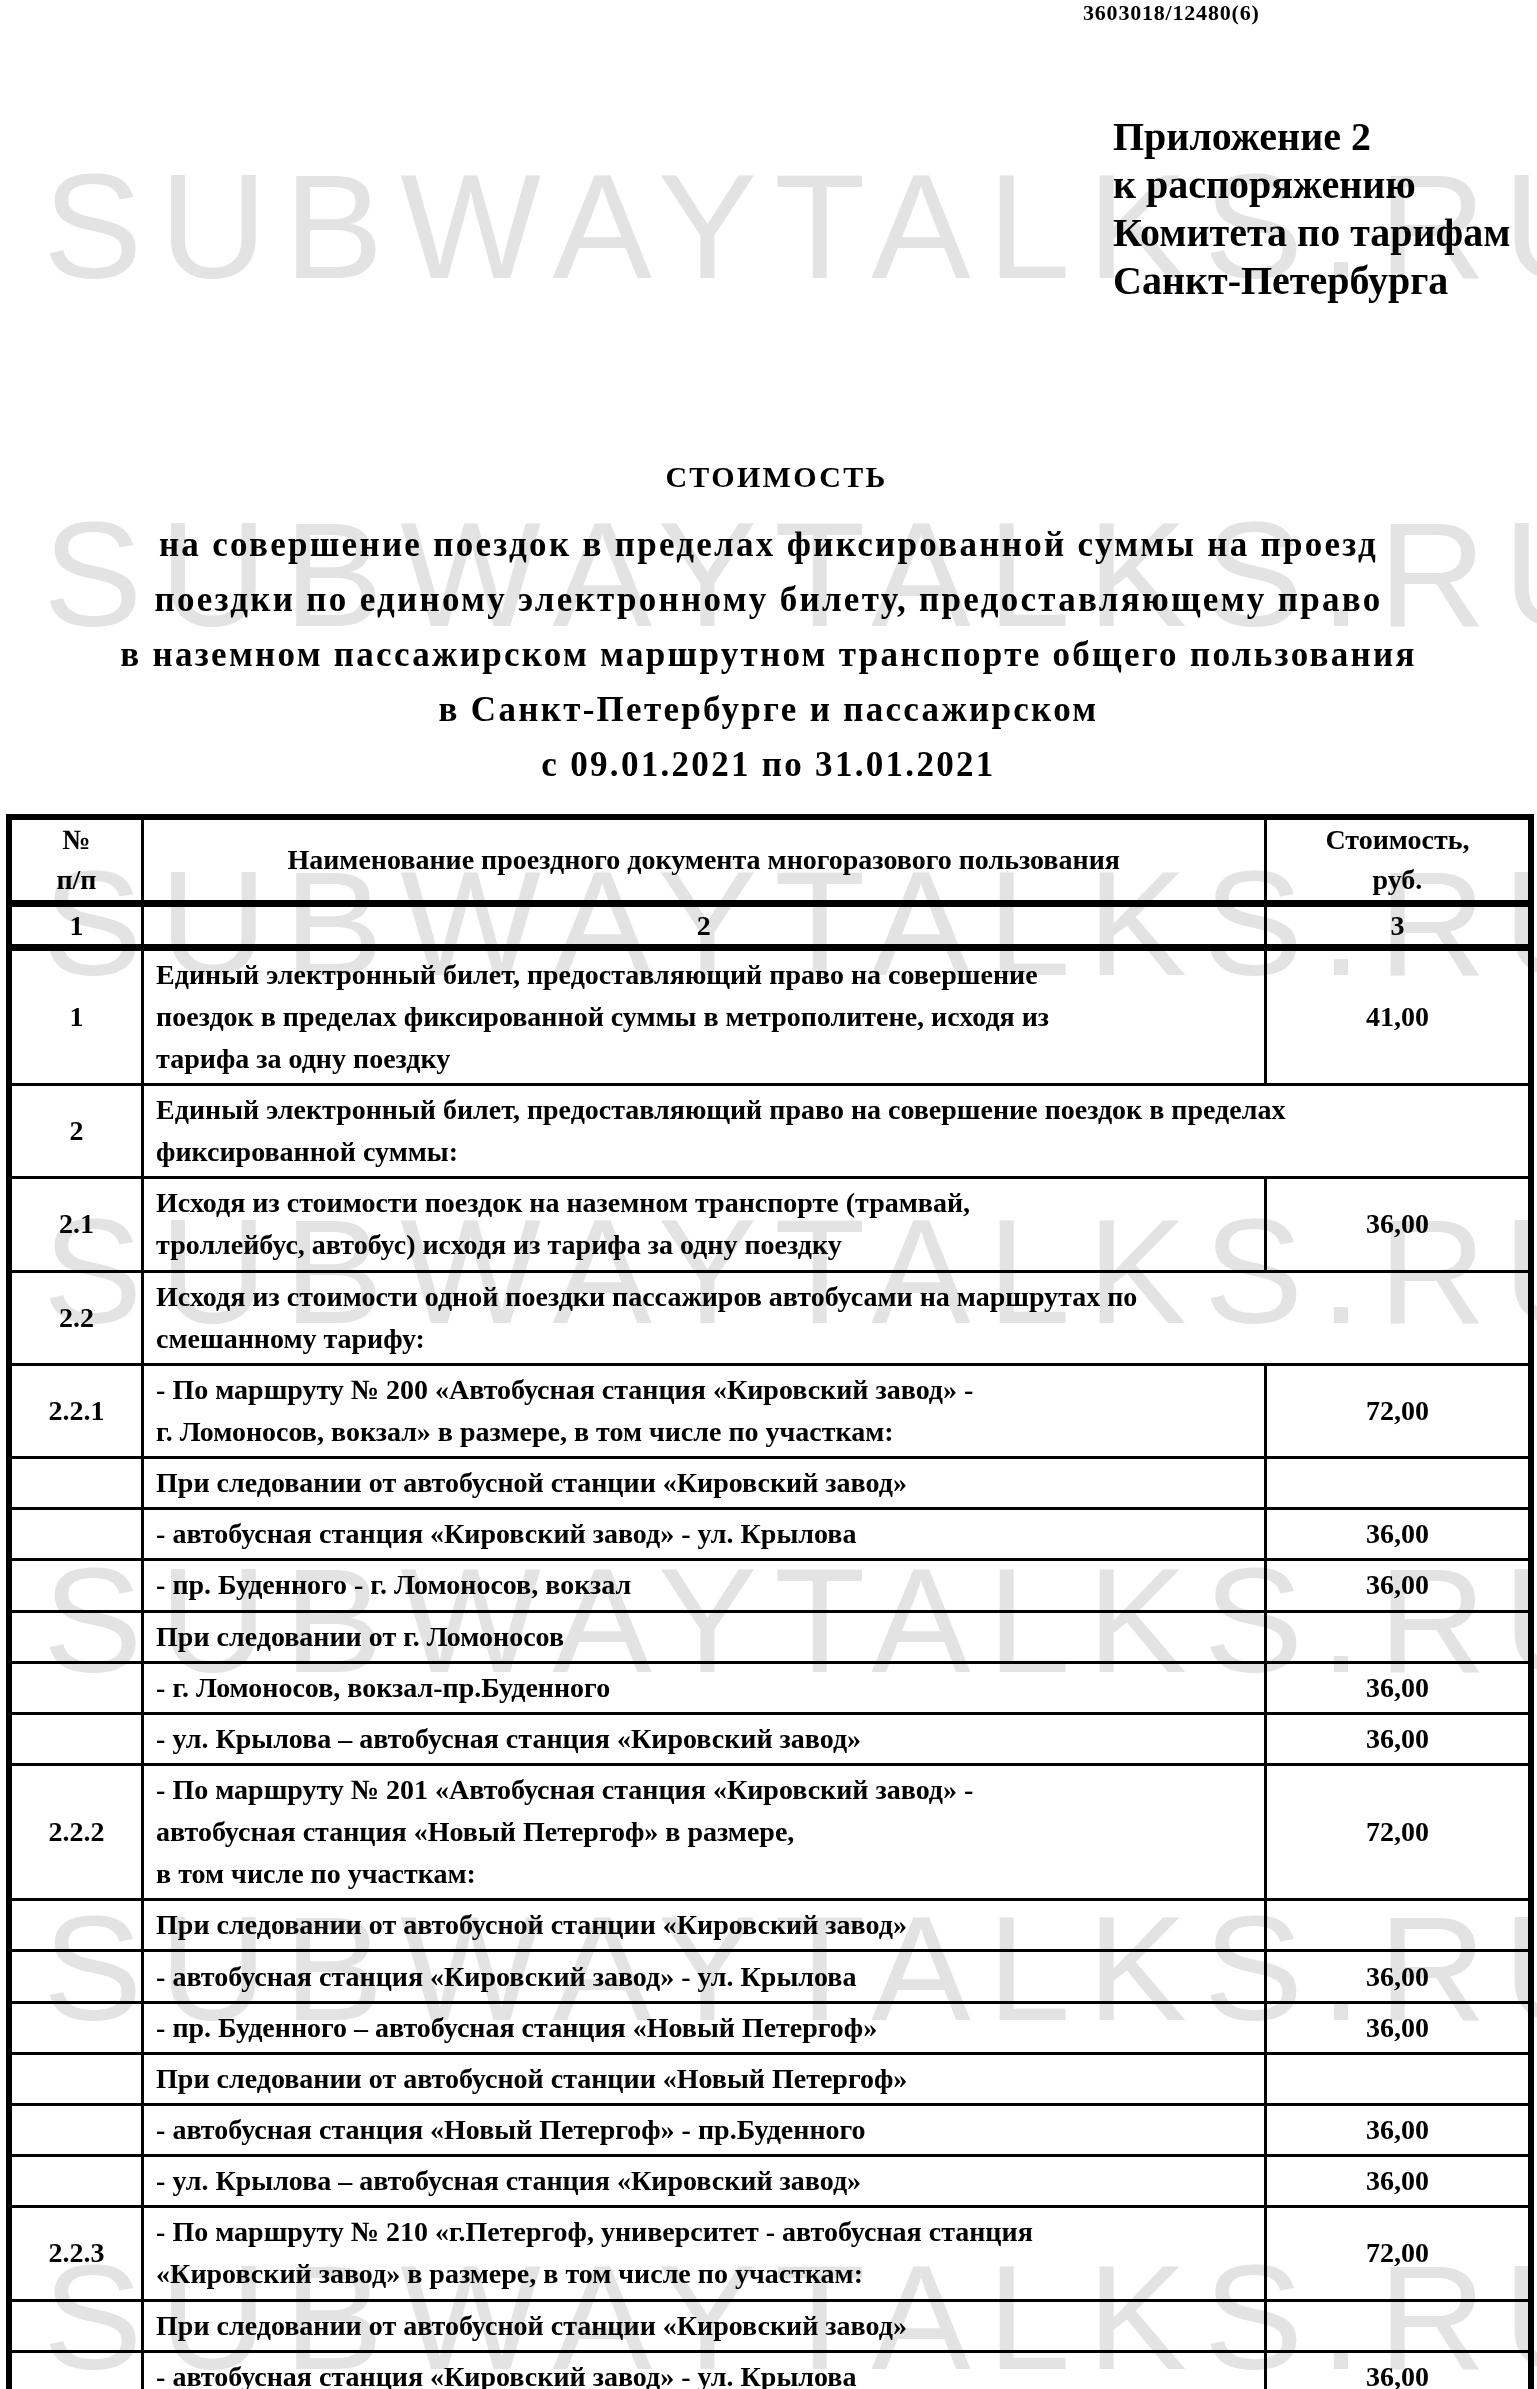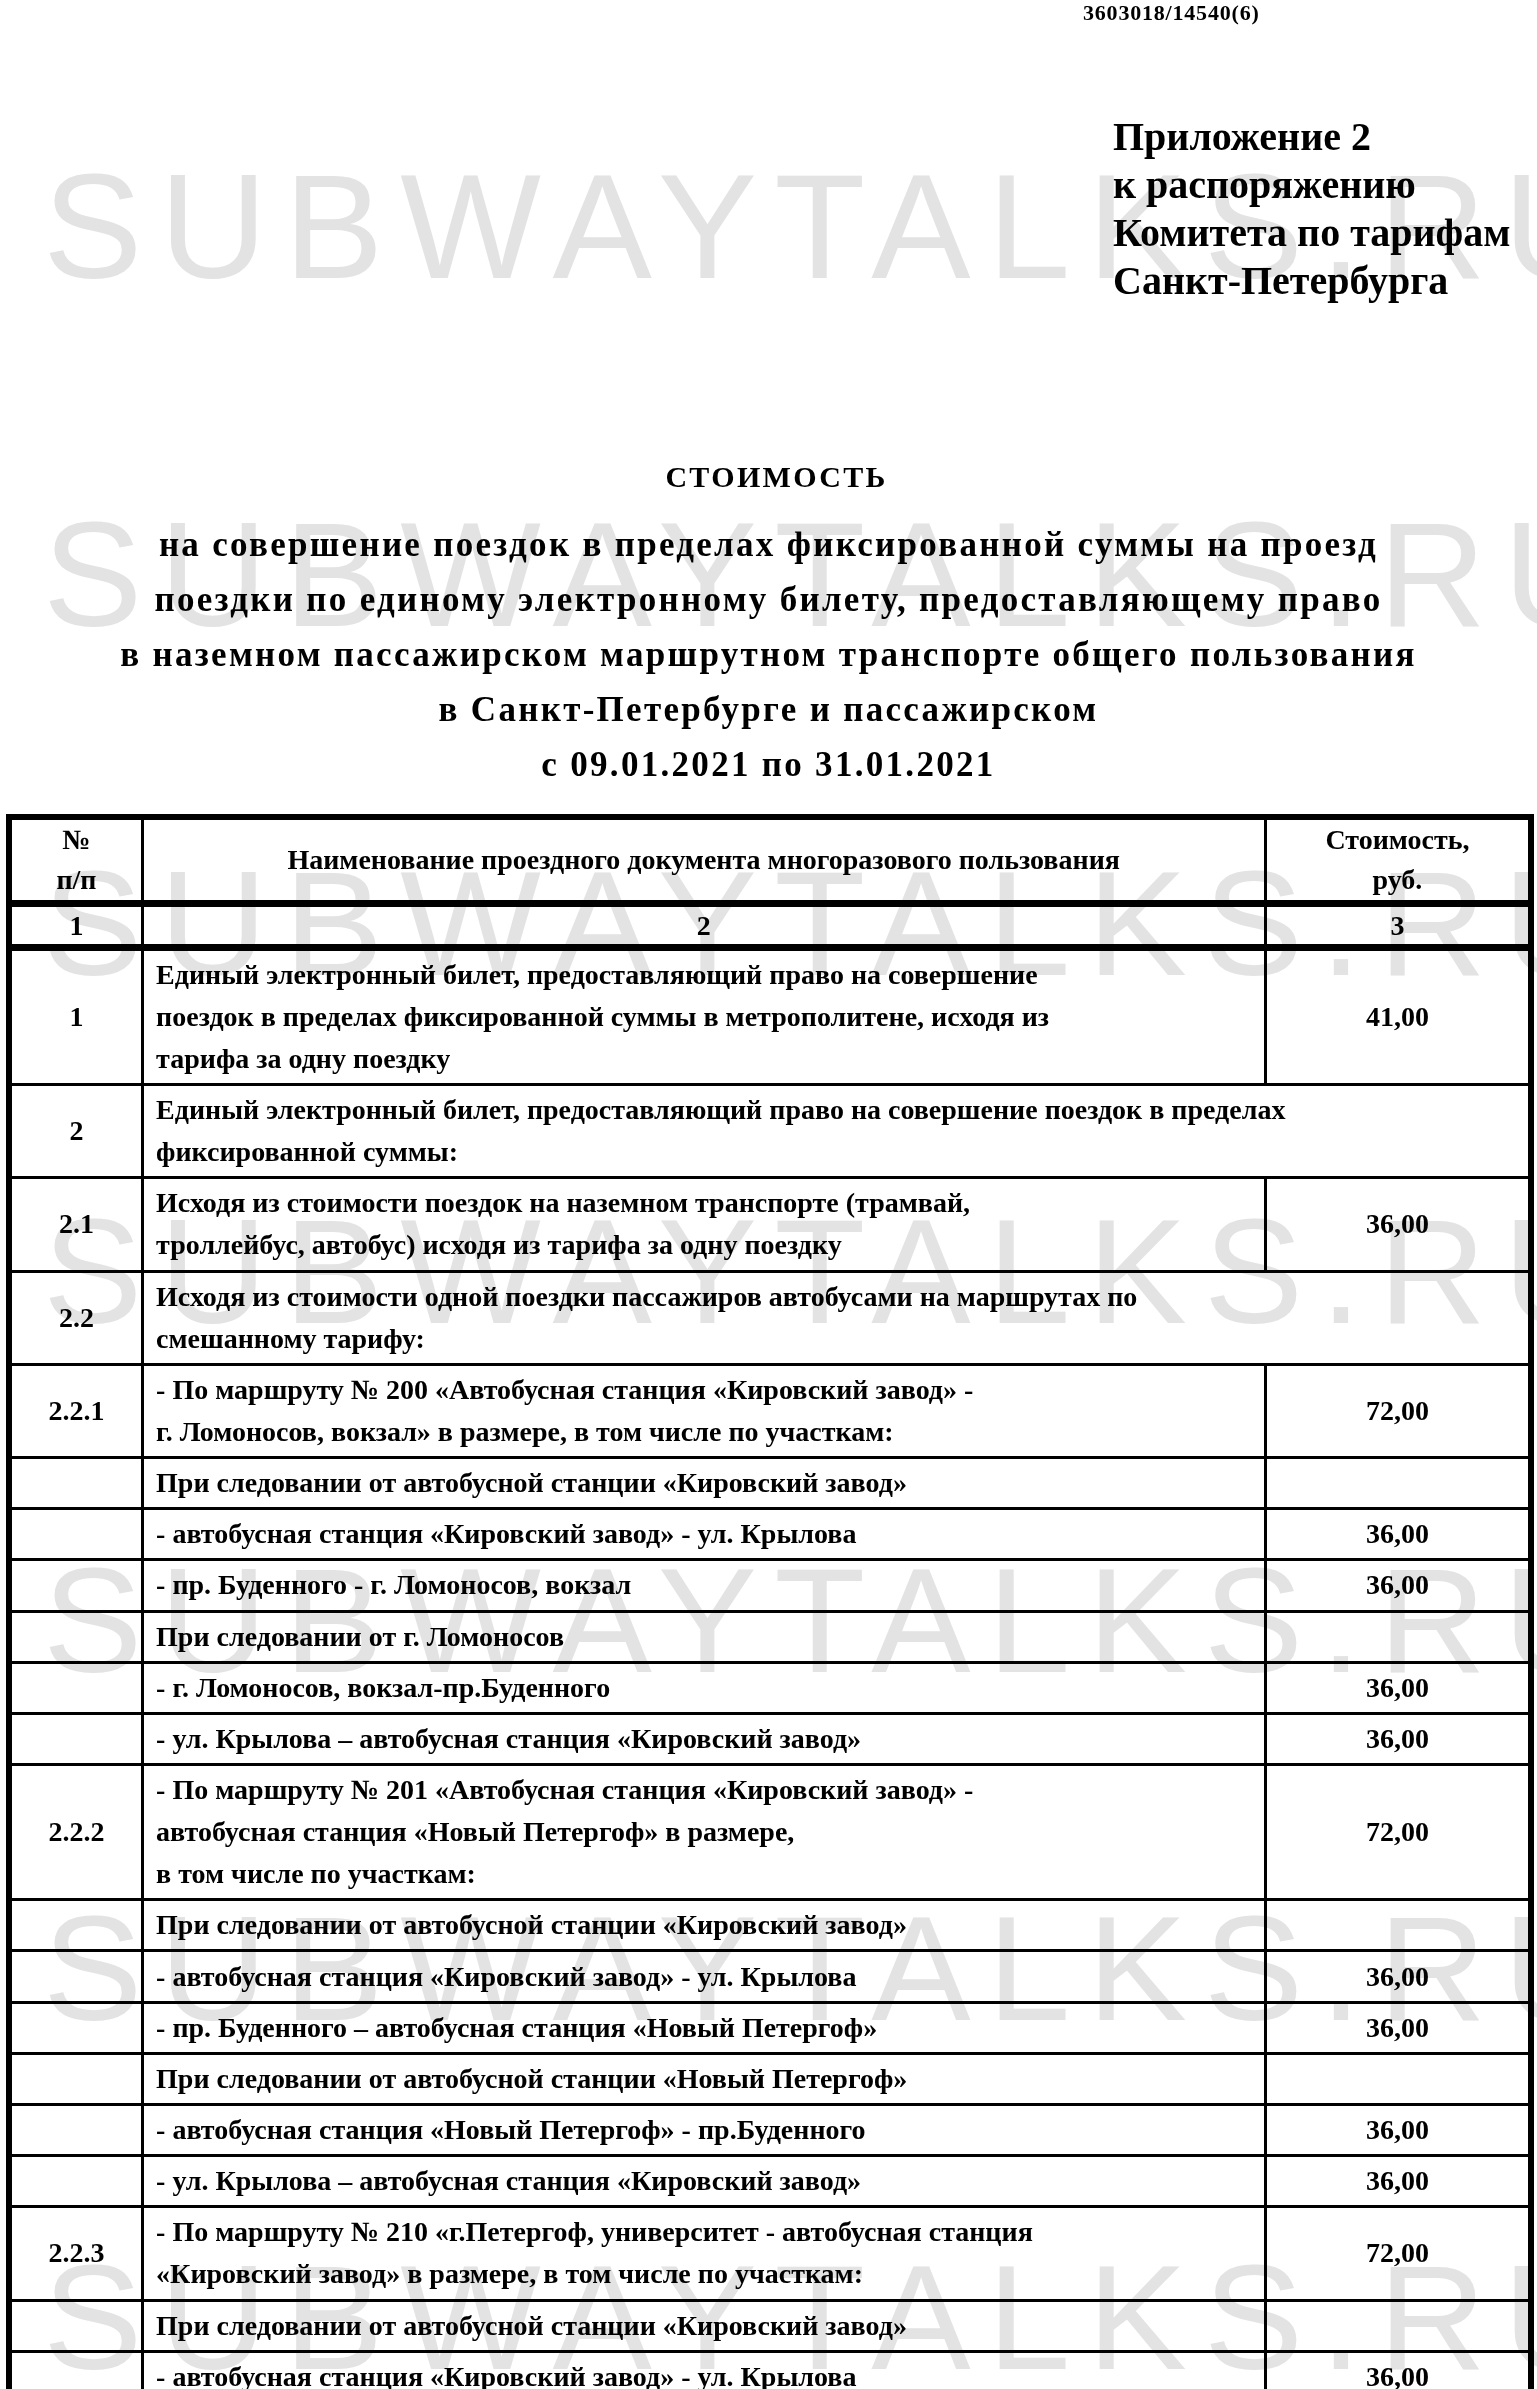--- a/index.html
+++ b/index.html
@@ -84,21 +84,21 @@
   <div class="wm-layer">
     <div class="wm" style="top:152px">SUBWAYTALKS.RU</div>
     <div class="wm" style="top:500px">SUBWAYTALKS.RU</div>
     <div class="wm" style="top:849px">SUBWAYTALKS.RU</div>
     <div class="wm" style="top:1197px">SUBWAYTALKS.RU</div>
     <div class="wm" style="top:1546px">SUBWAYTALKS.RU</div>
     <div class="wm" style="top:1894px">SUBWAYTALKS.RU</div>
     <div class="wm" style="top:2243px">SUBWAYTALKS.RU</div>
   </div>
 
-  <div class="doc-number">3603018/14540(6)</div>
+  <div class="doc-number">3603018/12480(6)</div>
 
   <div class="appendix">
     <div>Приложение 2</div>
     <div>к распоряжению</div>
     <div>Комитета по тарифам</div>
     <div>Санкт-Петербурга</div>
   </div>
 
   <div class="title-heading">СТОИМОСТЬ</div>
   <div class="title-sub">

